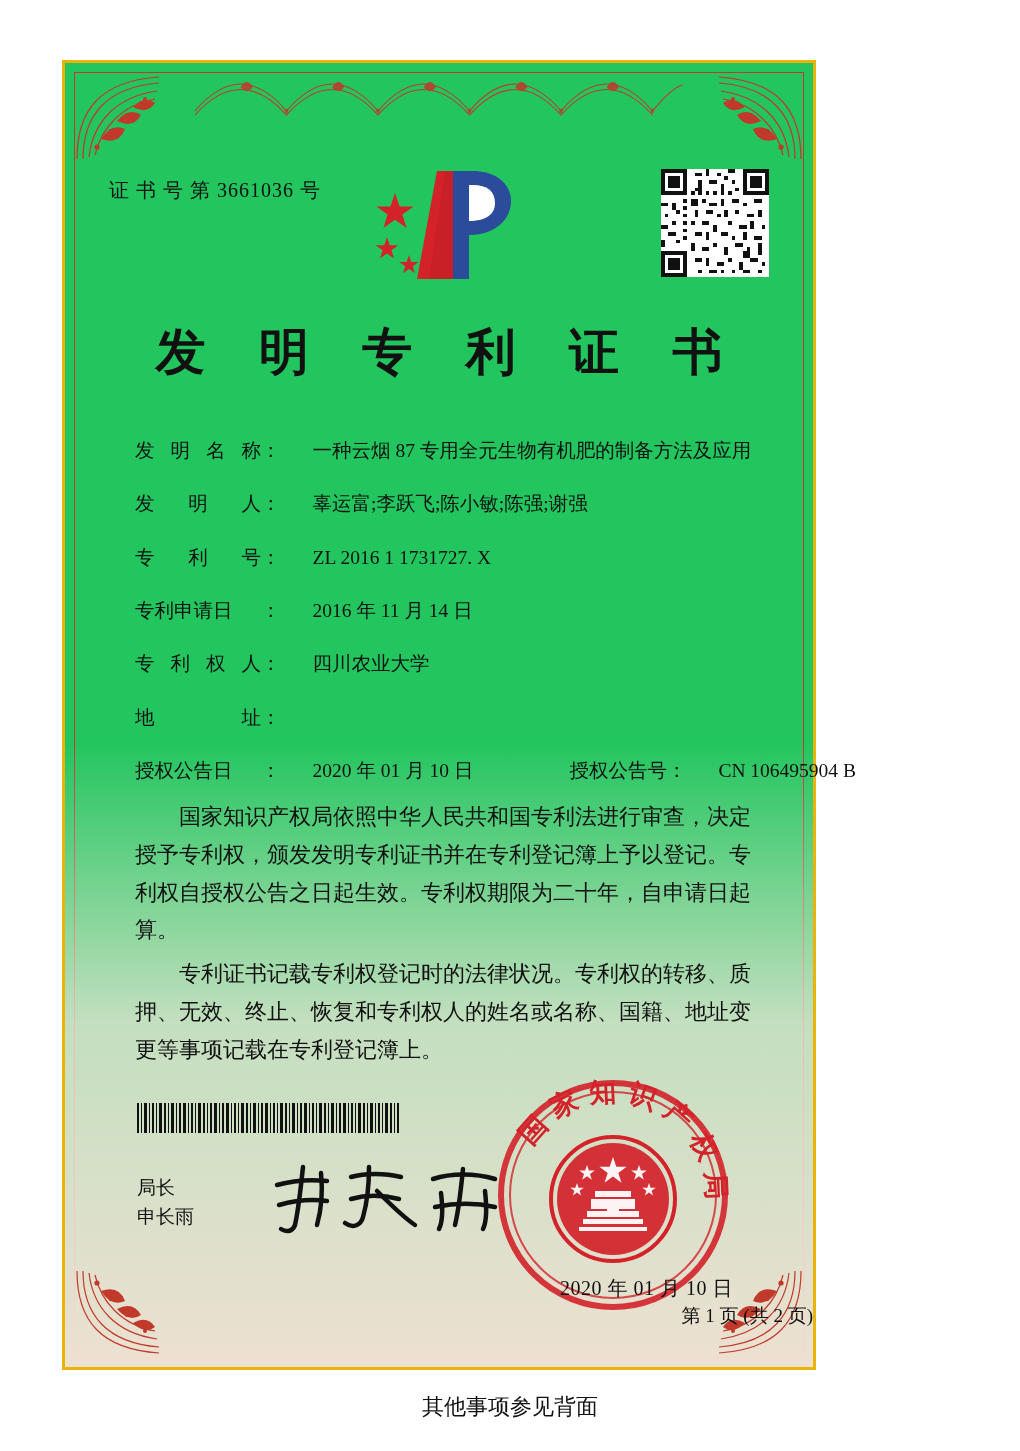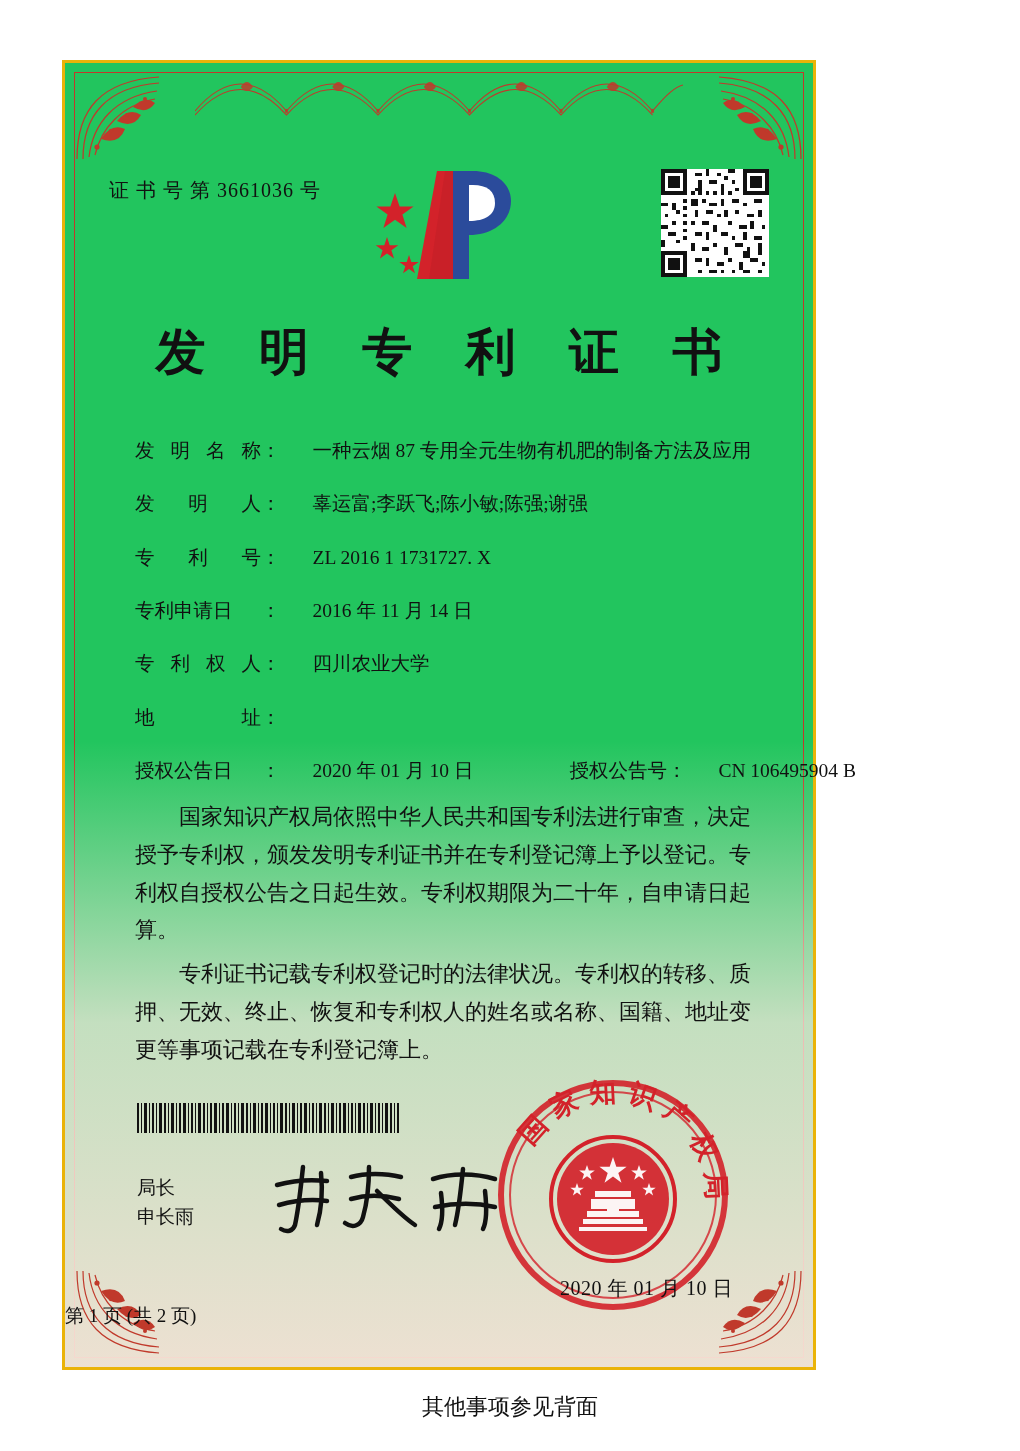--- a/index.html
+++ b/index.html
@@ -208,21 +208,21 @@
     font-size: 20px;
     color: #111;
     letter-spacing: 0.5px;
   }
 
   
   .page-num {
     position: absolute;
     left: 0; right: 0;
     bottom: 38px;
-    text-align: left;
+    text-align: right;
     font-size: 19px;
     color: #111;
   }
   .note {
     position: absolute;
     left: 0; right: 0;
     top: 1392px;
     text-align: center;
     font-size: 22px;
     color: #111;

